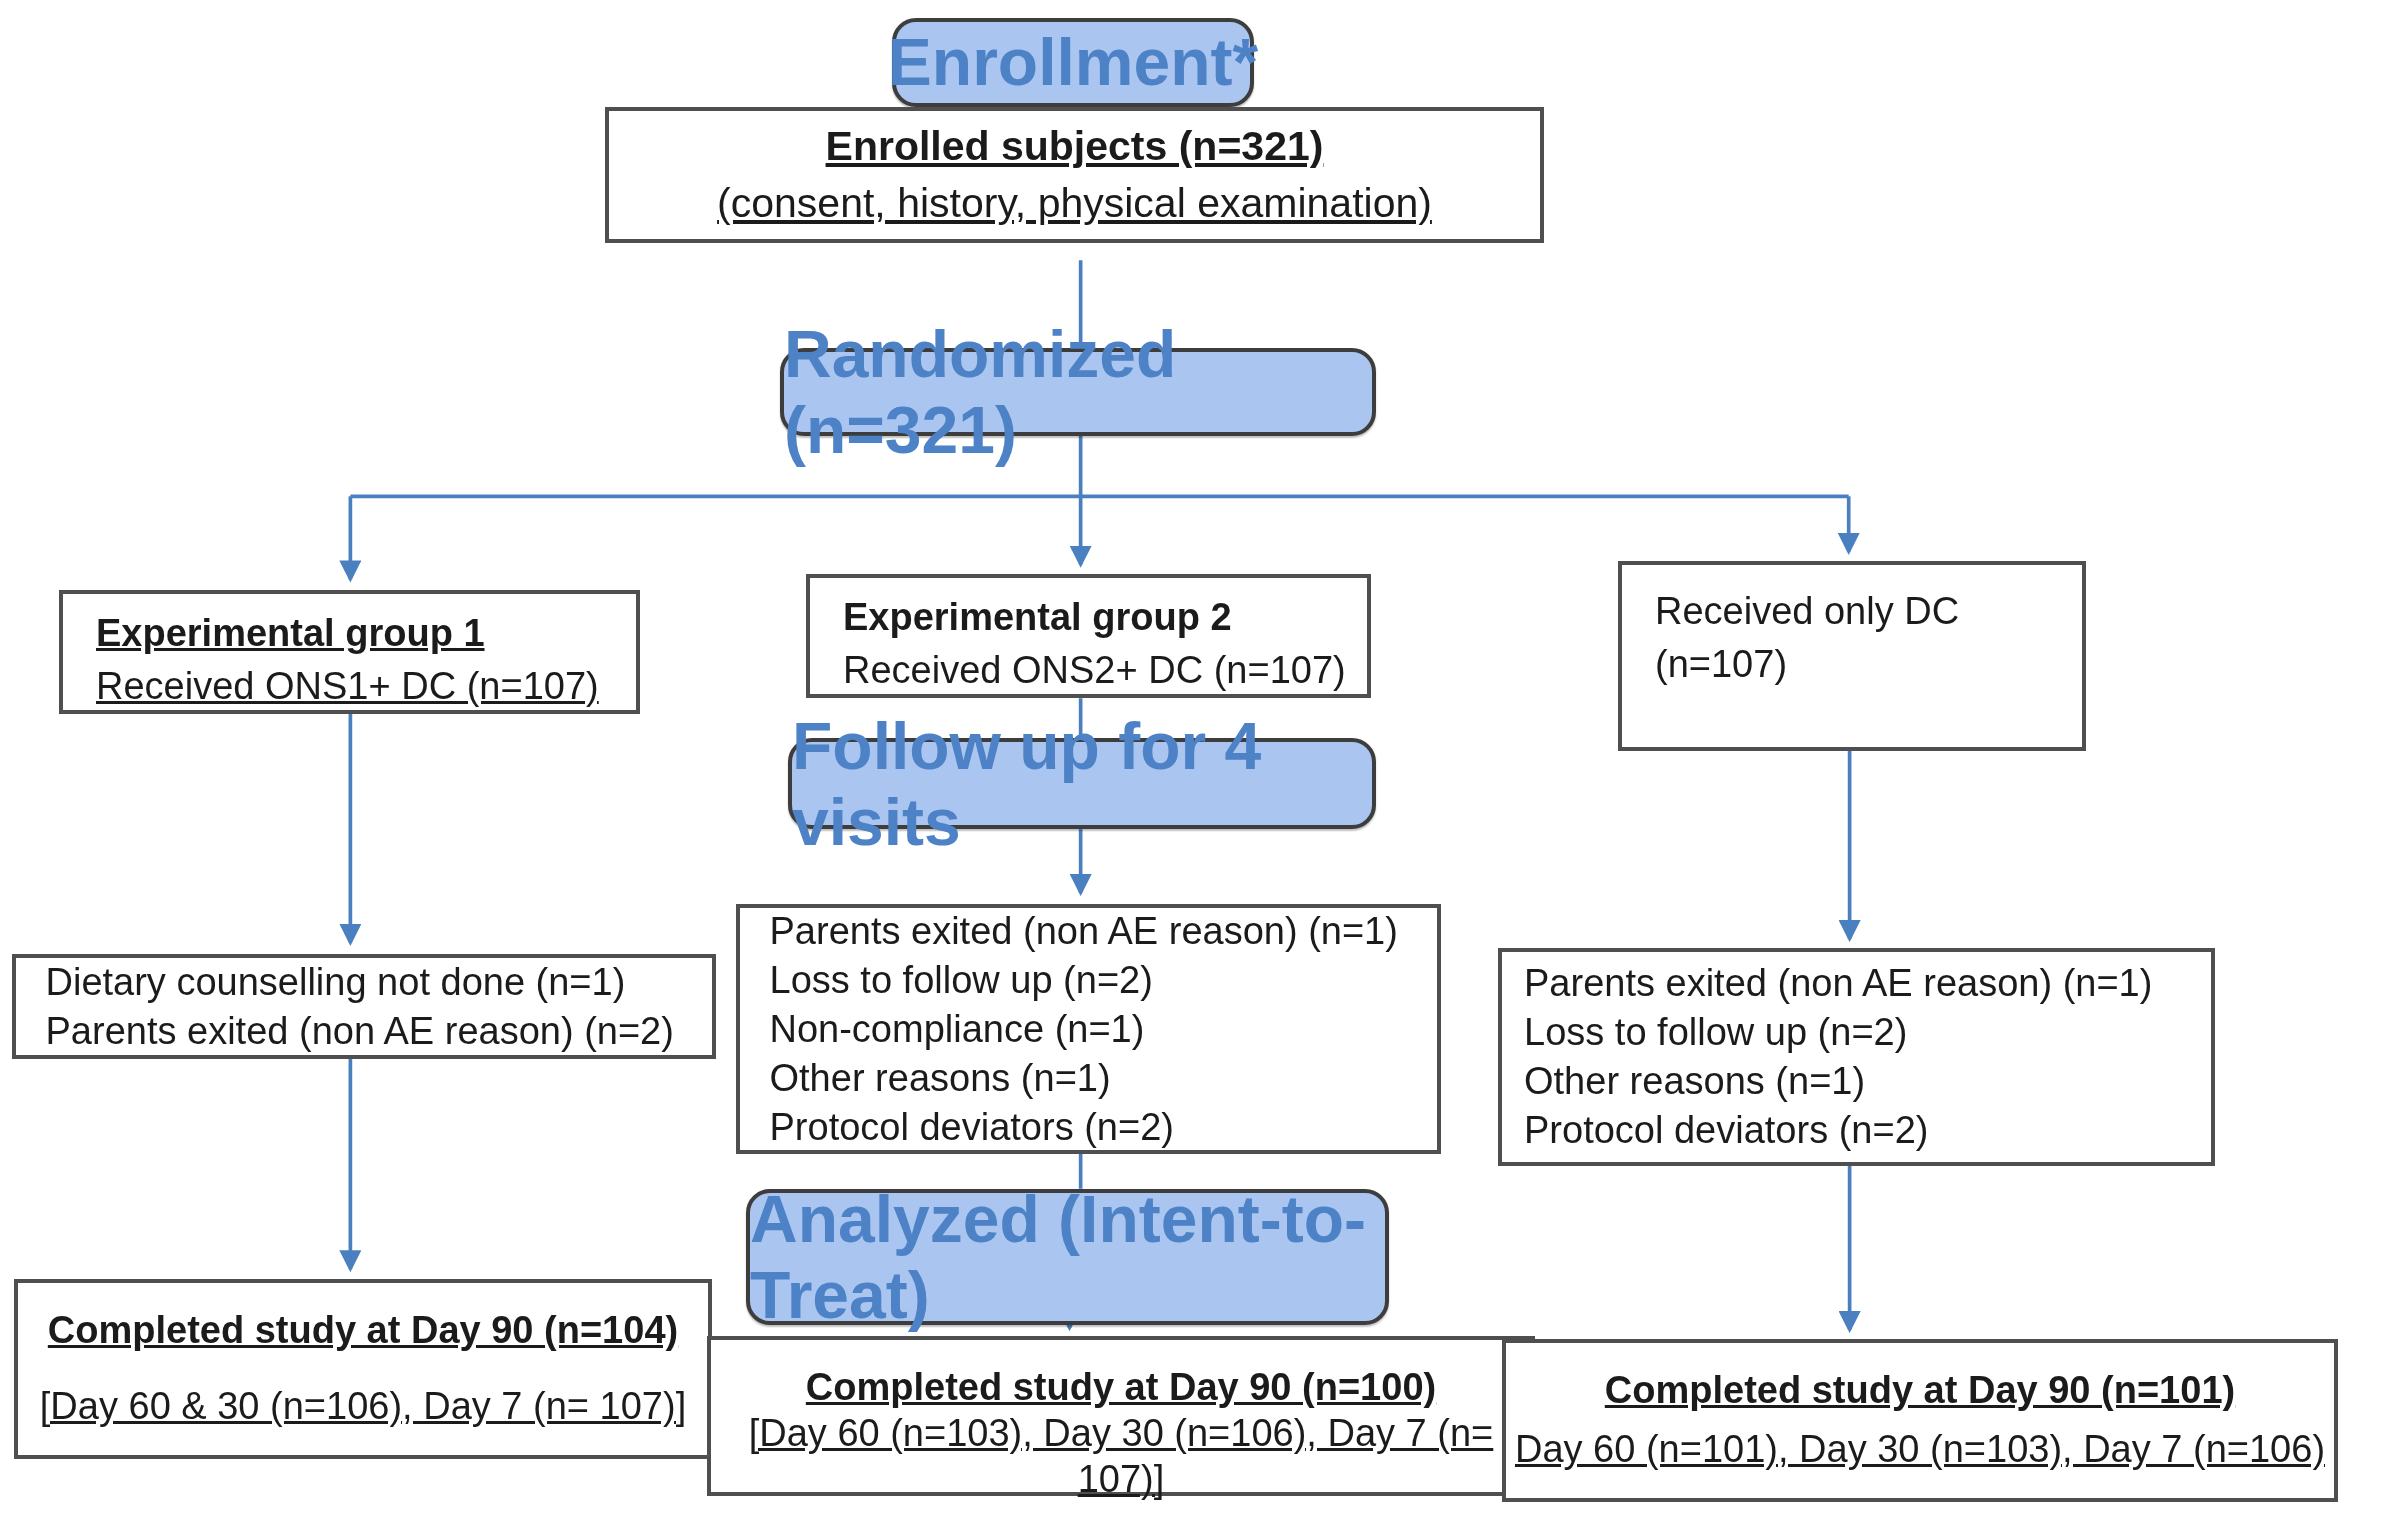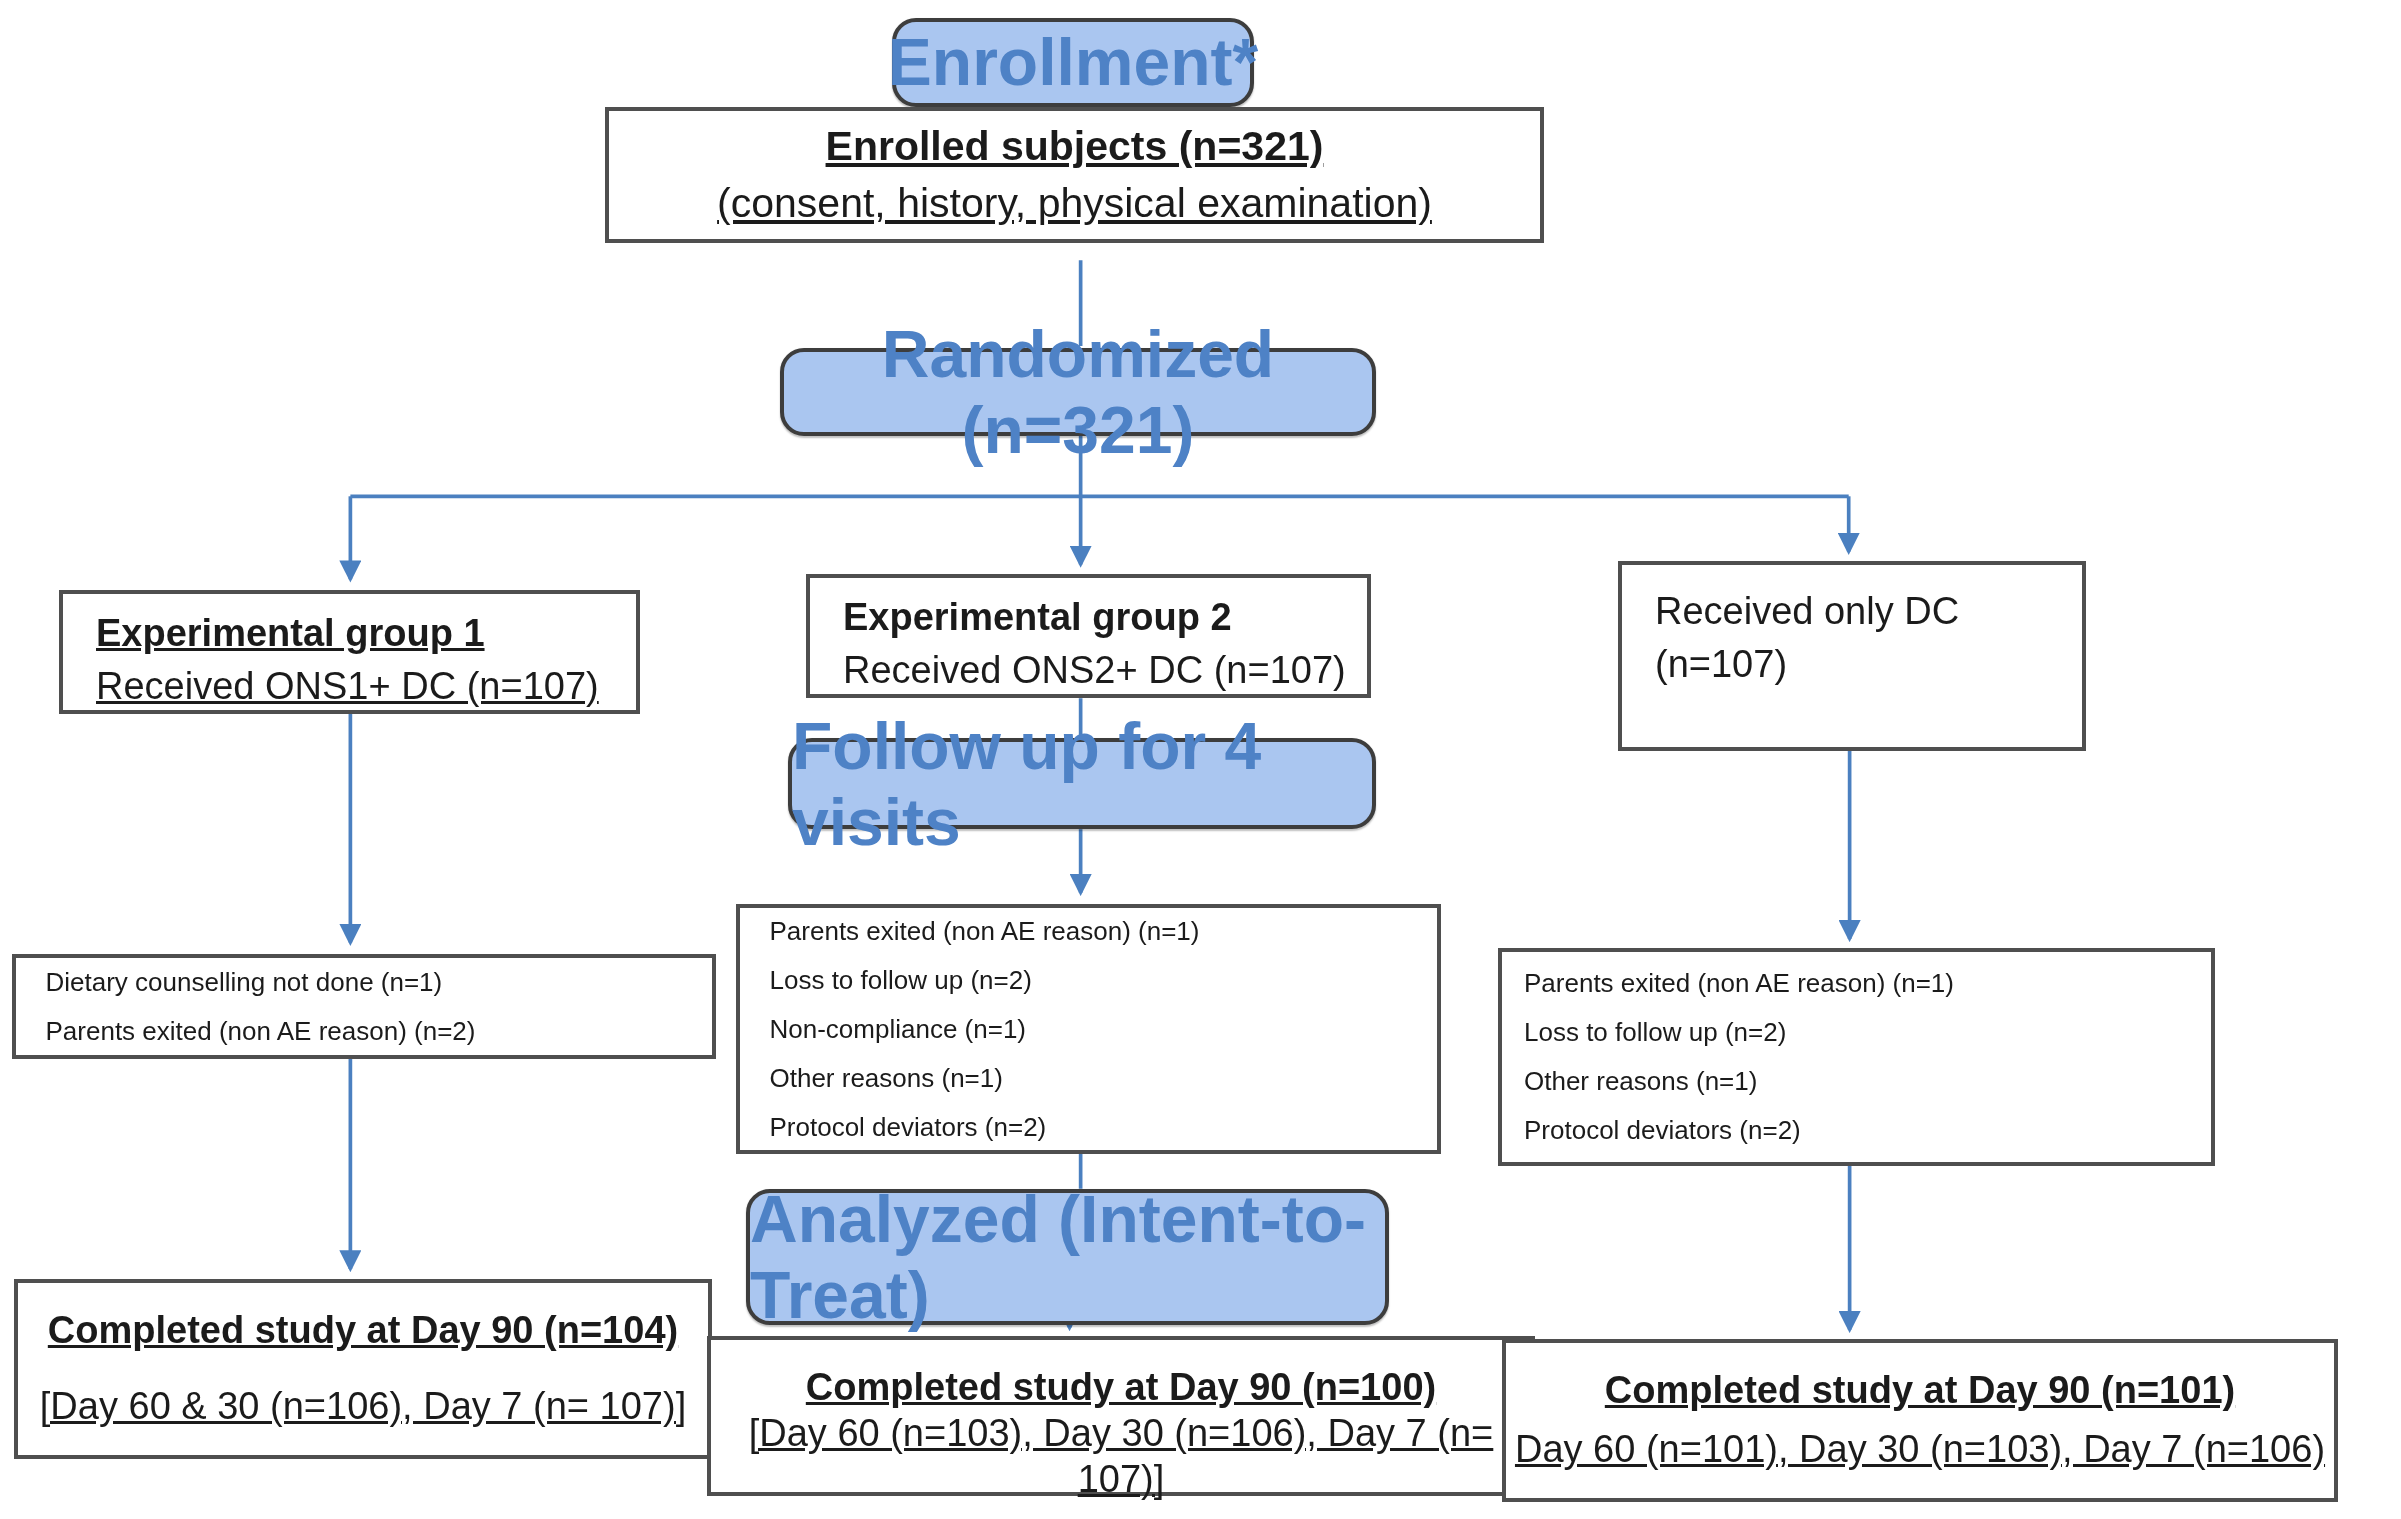--- a/index.html
+++ b/index.html
@@ -40,21 +40,21 @@
   }
   .whitebox {
     background: #ffffff;
     border: 4.6px solid var(--white-border);
   }
   .wb-center { display: flex; flex-direction: column; align-items: center; text-align: center; }
   .wb-left   { display: flex; flex-direction: column; align-items: flex-start; text-align: left; }
   .t-bold { font-weight: bold; }
   .enrolled-box { font-size: 41px; line-height: 57px; justify-content: center; padding: 5.5px 9.2px; }
   .group-box { font-size: 38px; line-height: 53px; padding: 13px 9.2px 9.2px 33px; }
-  .exit-box  { font-size: 26px; line-height: 49px; padding: 7.4px 7.4px 7.4px 29.5px; justify-content: center; }
+  .exit-box  { font-size: 38px; line-height: 49px; padding: 7.4px 7.4px 7.4px 29.5px; justify-content: center; }
   .done-box  { font-size: 38px; line-height: 46px; justify-content: space-between; padding: 24px 7.4px 26px 7.4px; text-decoration: underline; }
 </style>
 </head>
 <body>
 
 <div class="canvas">
 
   <svg class="connectors" viewBox="0 0 2604 1648" xmlns="http://www.w3.org/2000/svg">
     <defs>
       <marker id="arrow" viewBox="0 0 10 10" refX="8.5" refY="5" markerWidth="6" markerHeight="6" orient="auto-start-reverse">
@@ -80,21 +80,21 @@
 
   <div class="box bluebox" style="left:892px; top:17.5px; width:362px; height:89px;">
     <span>Enrollment*</span>
   </div>
 
   <div class="box whitebox wb-center enrolled-box" style="left:605px; top:107px; width:939px; height:136px;text-decoration:underline;">
     <span class="t-bold">Enrolled subjects (n=321)</span>
     <span>(consent, history, physical examination)</span>
   </div>
 
-  <div class="box bluebox" style="left:780px; top:348px; width:596px; height:88px;text-align:center;">
+  <div class="box bluebox" style="left:780px; top:348px; width:596px; height:88px;">
     <span>Randomized (n=321)</span>
   </div>
 
   <div class="box whitebox wb-left group-box" style="left:59px; top:590px; width:581px; height:124px;text-decoration:underline;">
     <span class="t-bold">Experimental group 1</span>
     <span>Received ONS1+ DC (n=107)</span>
   </div>
 
   <div class="box whitebox wb-left group-box" style="left:806px; top:574px; width:565px; height:124px;">
     <span class="t-bold">Experimental group 2</span>

